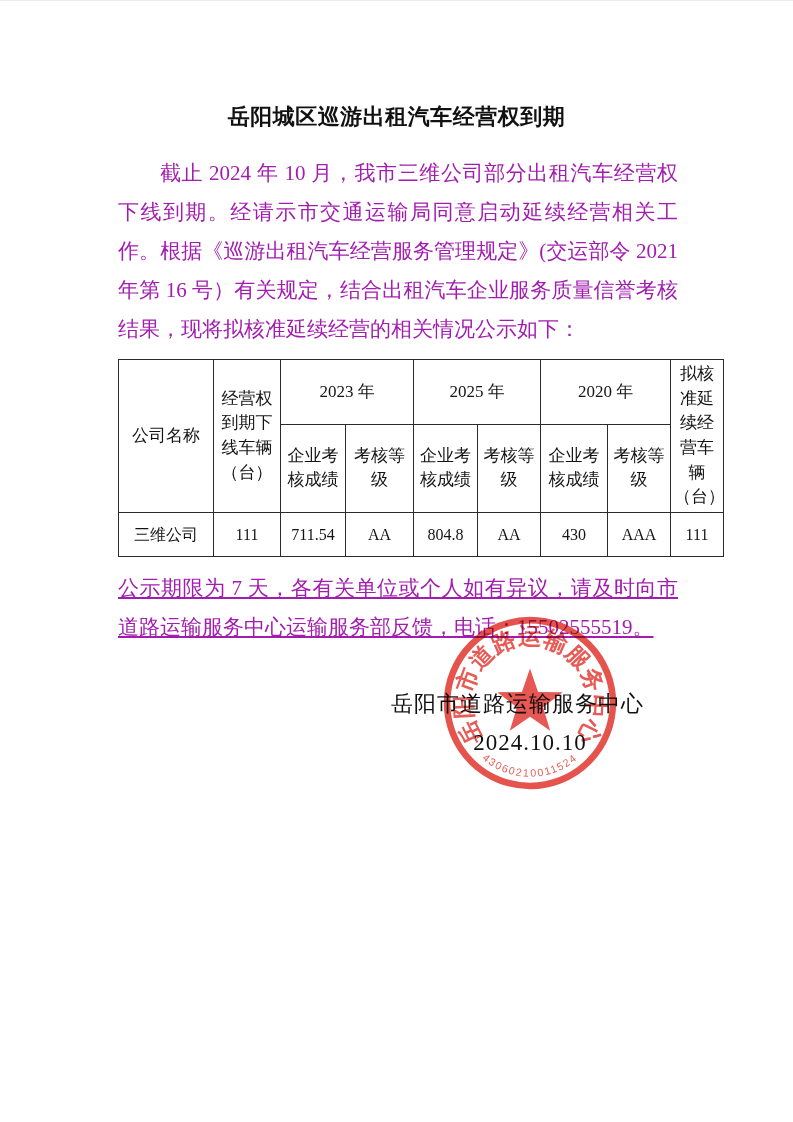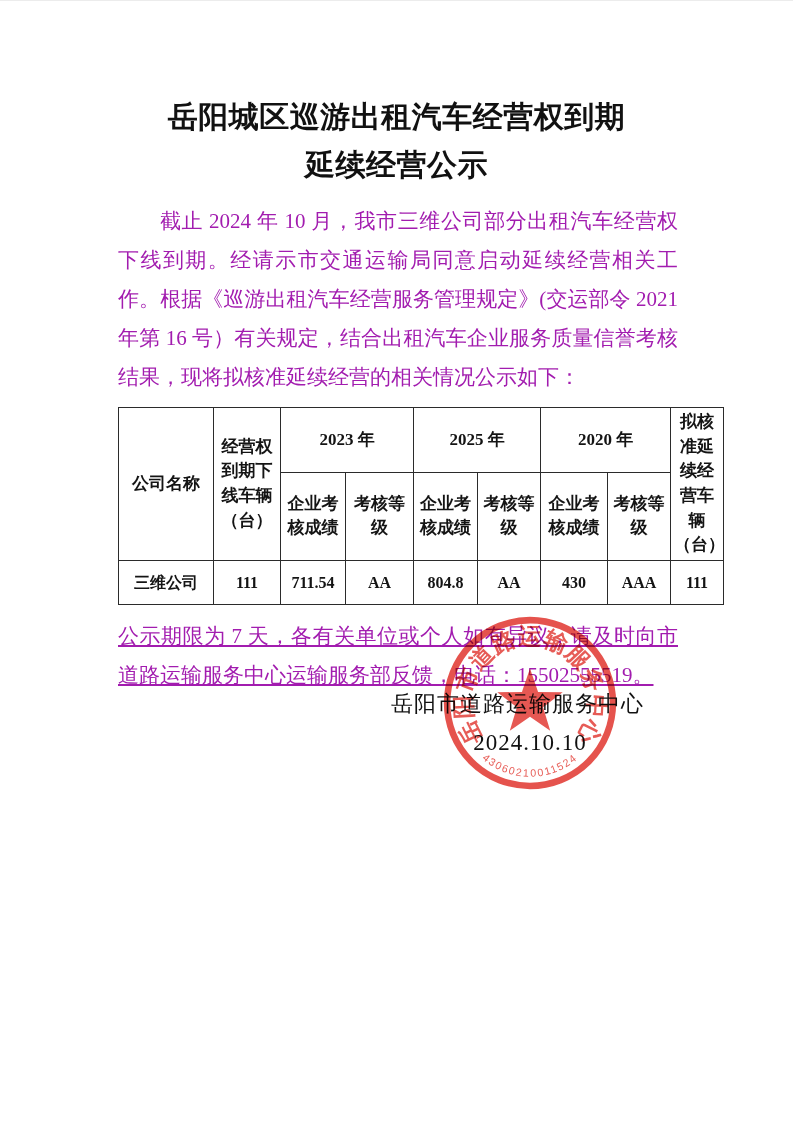--- a/index.html
+++ b/index.html
@@ -12,21 +12,21 @@
     background: #ffffff;
     border-top: 1px solid #ececec;
     overflow: hidden;
     color: #1c1c1c;
     font-family: "Liberation Serif", "DejaVu Serif", serif;
   }
   .title-block { padding-top: 99px; text-align: center; }
   .title-line {
     font-family: "Liberation Sans", "DejaVu Sans", sans-serif;
     font-weight: 700;
-    font-size: 30px;
+    font-size: 22px;
     line-height: 34px;
     letter-spacing: 0.5px;
     color: #111;
   }
   .title-line.second { margin-top: 14px; }
   .body-para {
     margin: 20px 117px 0 118px;
     width: 560px;
     font-size: 21px;
     line-height: 39px;
@@ -39,21 +39,21 @@
     border-collapse: collapse;
     table-layout: fixed;
     width: 605px;
     font-size: 17px;
     color: #141414;
   }
   .doc-table th, .doc-table td {
     border: 1px solid #2b2b2b;
     text-align: center;
     vertical-align: middle;
-    font-weight: bold;
+    font-weight: normal;
     padding: 2px 3px;
     line-height: 1.45;
     overflow: hidden;
   }
   .doc-table .r1 { height: 40px; }
   .doc-table .r2 { height: 48px; }
   .doc-table .rdata { height: 44px; font-size: 16px; }
   .footer-para {
     margin-top: 12px;
     text-decoration: underline;
@@ -95,21 +95,20 @@
     letter-spacing: 1.6px;
   }
 </style>
 </head>
 <body>
 
 <div class="page">
 
   <div class="title-block">
     <div class="title-line">岳阳城区巡游出租汽车经营权到期</div>
-    <div class="title-line second">延续经营公示</div>
   </div>
 
   <p class="body-para indent">截止 2024 年 10 月，我市三维公司部分出租汽车经营权下线到期。经请示市交通运输局同意启动延续经营相关工作。根据《巡游出租汽车经营服务管理规定》(交运部令 2021 年第 16 号）有关规定，结合出租汽车企业服务质量信誉考核结果，现将拟核准延续经营的相关情况公示如下：</p>
 
   <table class="doc-table">
     <colgroup>
       <col style="width:95px">
         <col style="width:67px">
         <col style="width:65px">
       <col style="width:68px">

